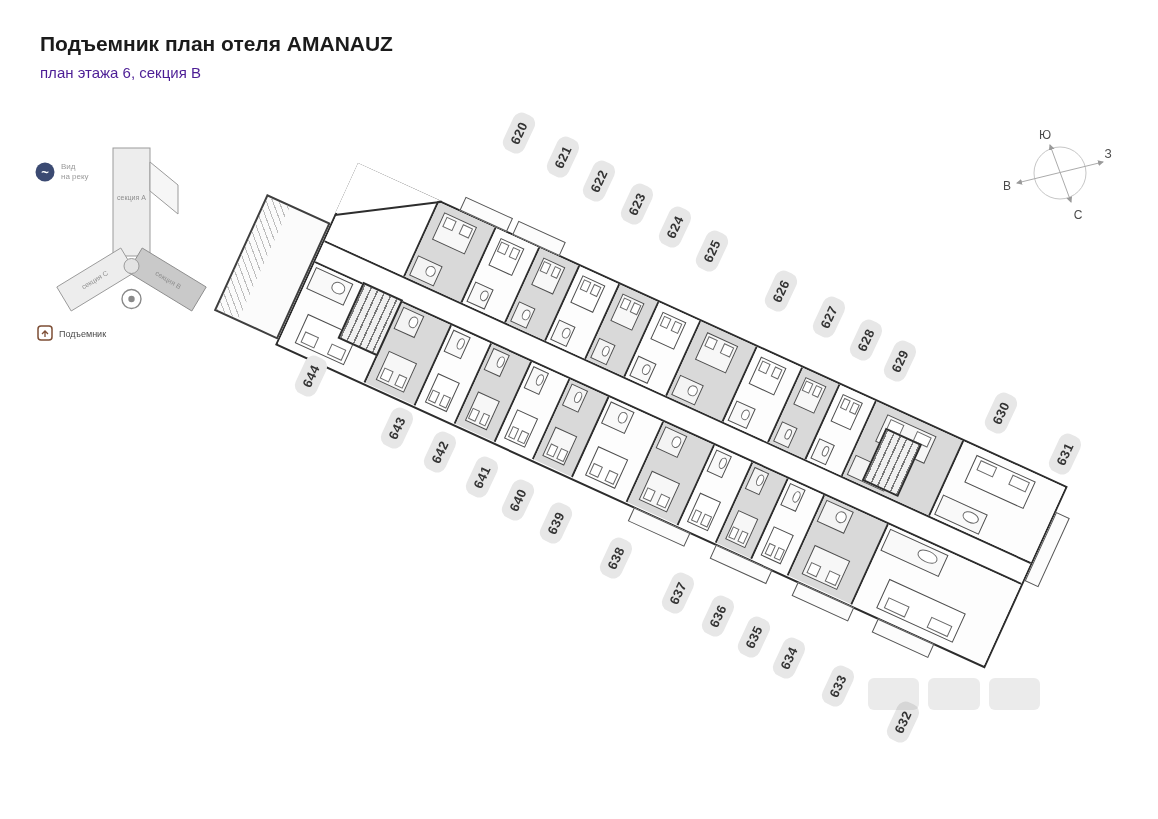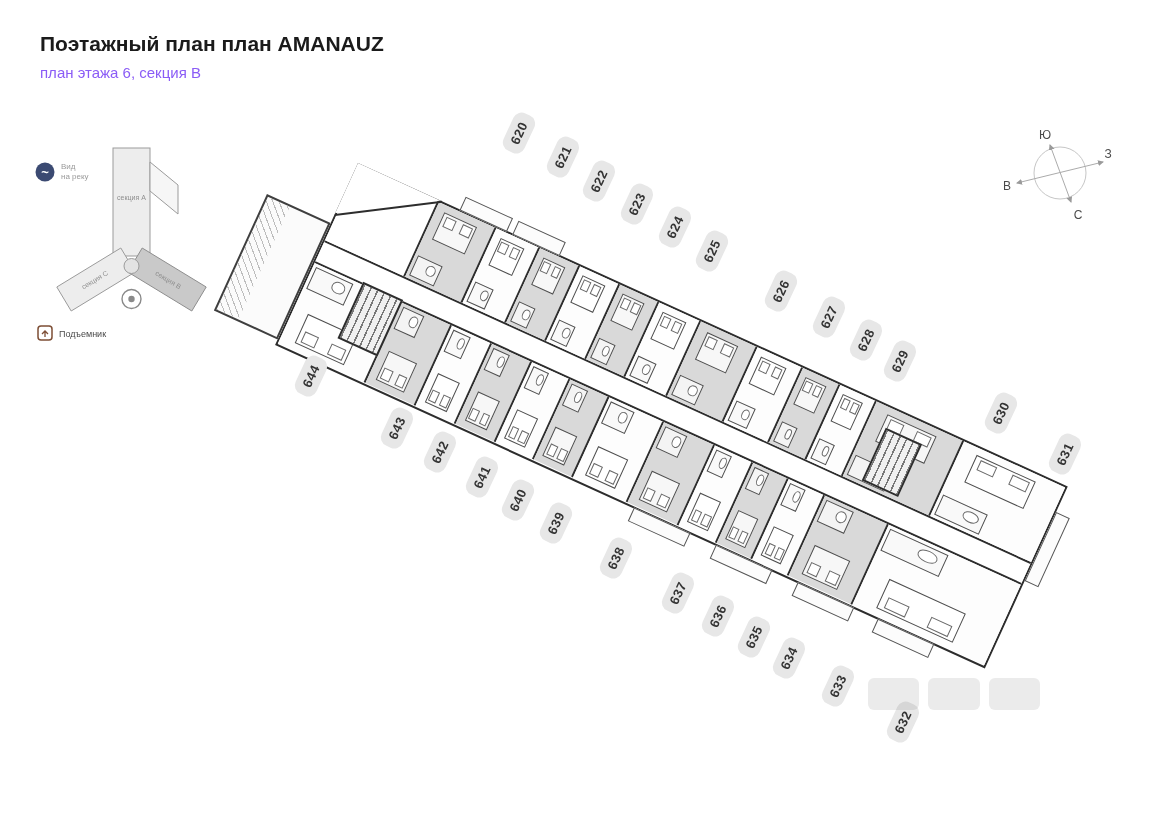--- a/index.html
+++ b/index.html
@@ -4,21 +4,21 @@
 <style>
   html,body { margin:0; padding:0; background:#fff; }
   .canvas {
     position:relative; width:1158px; height:819px; background:#ffffff;
     font-family:"Liberation Sans", sans-serif; overflow:hidden; color:#1c1c1c;
   }
   .canvas * { box-sizing:border-box; }
 
   
   .title    { position:absolute; left:40px;  top:32px;  font-size:21px; font-weight:bold; color:#1b1b1b; }
-  .subtitle { position:absolute; left:40px;  top:64px;  font-size:15px; color:#8b5cf6; }
+  .subtitle { position:absolute; left:40px;  top:64px;  font-size:15px; color:#4c1d95; }
   .brand    { position:absolute; right:46px; top:40px;  font-size:25px; font-weight:bold;
               letter-spacing:3px; color:#6f3f2d; }
 
   
   .minimap { position:absolute; left:28px; top:138px; width:210px; height:230px; }
   .minimap text { font-family:"Liberation Sans", sans-serif; }
 
   
   .compass { position:absolute; left:1000px; top:126px; width:115px; height:100px; }
   .compass text { font-size:12px; fill:#4a4a4a; text-anchor:middle; font-family:"Liberation Sans", sans-serif; }
@@ -84,21 +84,21 @@
   
   .watermark { position:absolute; left:868px; top:678px; width:172px; height:32px;
                display:flex; gap:9px; }
   .watermark span { flex:1; background:rgba(90,90,90,.12); border-radius:6px; }
 </style>
 </head>
 <body>
 
 <div class="canvas">
 
-  <div class="title">Поэтажный план план AMANAUZ</div>
+  <div class="title">Подъемник план отеля AMANAUZ</div>
   <div class="subtitle">план этажа 6, секция В</div>
 
   <svg class="minimap" viewBox="0 0 210 230">
     <g>
       <circle cx="17" cy="34" r="9.5" fill="#3b4a72"></circle>
       <text x="17" y="38.5" text-anchor="middle" font-size="13" font-weight="bold" fill="#ffffff">~</text>
       <text x="33" y="31" font-size="8" fill="#9a9a9a">Вид</text>
       <text x="33" y="41" font-size="8" fill="#9a9a9a">на реку</text>
     </g>
 

